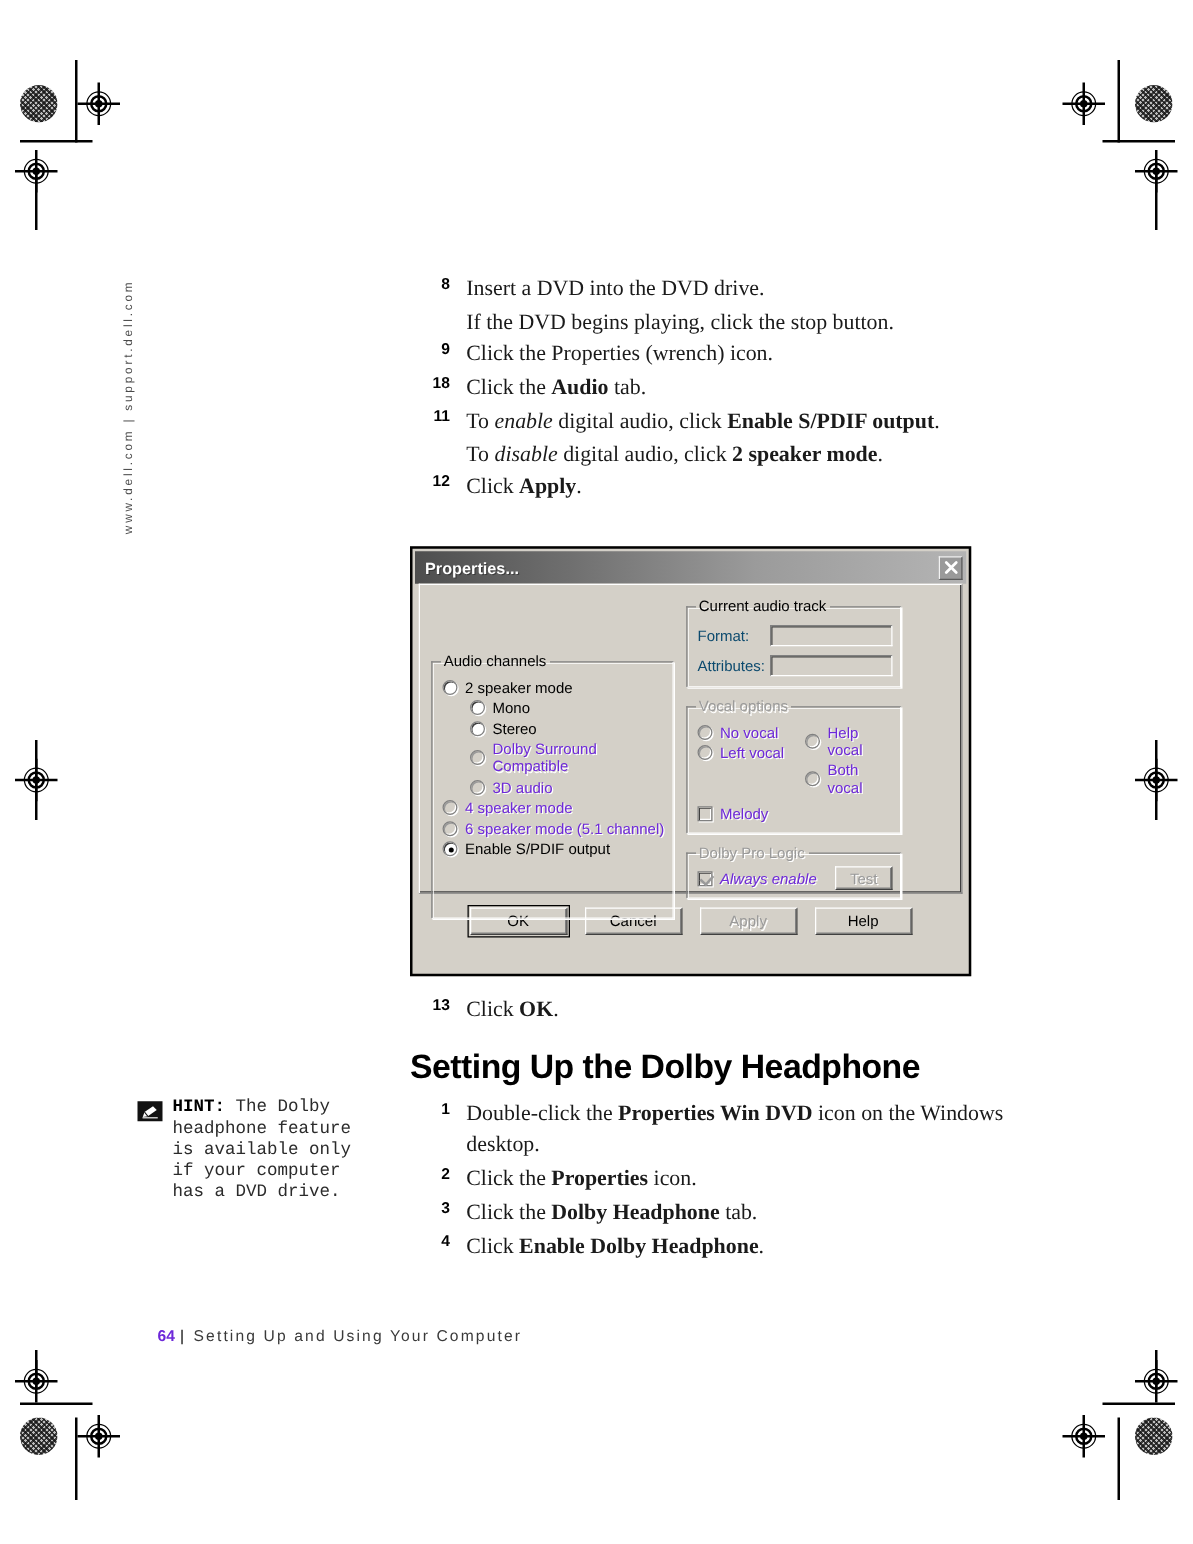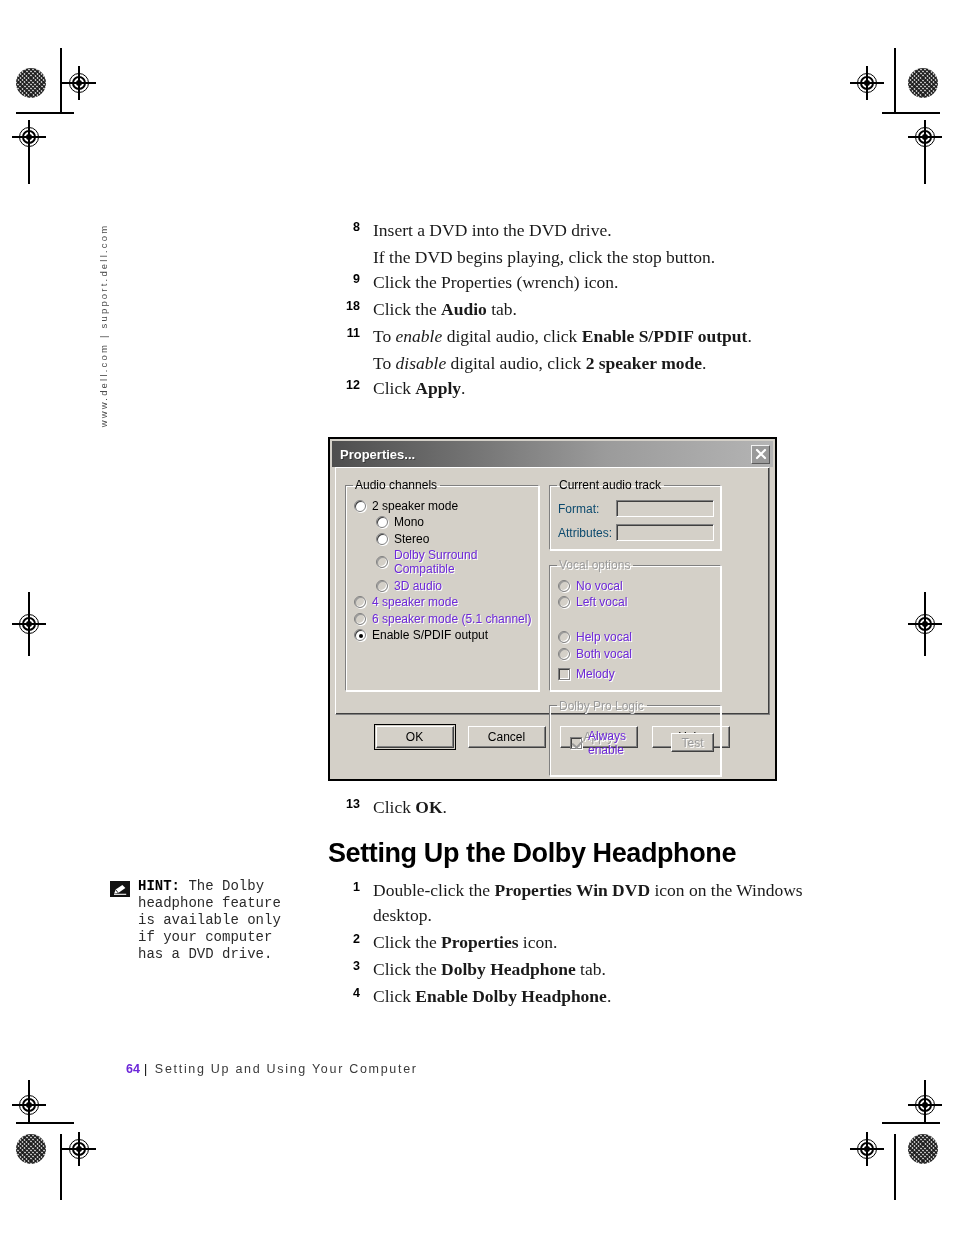--- a/index.html
+++ b/index.html
@@ -349,21 +349,21 @@
       <svg width="12" height="12" viewBox="0 0 12 12" aria-hidden="true">
         <path d="M2 2 L10 10 M10 2 L2 10" stroke="#ffffff" stroke-width="2.2" stroke-linecap="round"></path>
       </svg>
     </div>
   </div>
 
 
   <div class="tabpage">
 
     <div class="col-l">
-      <fieldset class="gb" style="height:213px;">
+      <fieldset class="gb" style="height:213px;margin-top:44px;">
         <legend>Audio channels</legend>
         <div id="audio-channels-host">
             <div class="rowr">
               <span class="radio"></span>
               <span>2 speaker mode</span>
             </div>
             <div class="rowr ind">
               <span class="radio"></span>
               <span>Mono</span>
             </div>
@@ -404,21 +404,21 @@
           <div class="inp"></div>
         </div>
         <div class="fieldrow" style="margin-bottom:2px;">
           <div class="lbl">Attributes:</div>
           <div class="inp"></div>
         </div>
       </fieldset>
 
       <fieldset class="gb disabled">
         <legend>Vocal options</legend>
-        <div style="display:flex; gap:16px;flex-direction:column;">
+        <div style="display:flex; gap:16px;">
           <div style="width:50%;">
             <div class="rowr dim">
               <span class="radio dim"></span>
               <span>No vocal</span>
             </div>
             <div class="rowr dim">
               <span class="radio dim"></span>
               <span>Left vocal</span>
             </div>
           </div>
@@ -435,21 +435,21 @@
         </div>
         <div class="rowr dim" style="margin-top:4px;">
           <span class="cbox dim"></span>
           <span>Melody</span>
         </div>
       </fieldset>
 
       <fieldset class="gb disabled">
         <legend>Dolby Pro Logic</legend>
         <div class="prologic-row">
-          <div class="rowr dim" style="margin:12px;">
+          <div class="rowr dim" style="margin:0;font-style:italic;">
             <span class="cbox dim on"></span>
             <span>Always enable</span>
           </div>
           <div class="btn small dis">Test</div>
         </div>
       </fieldset>
 
     </div>
   </div>
 

